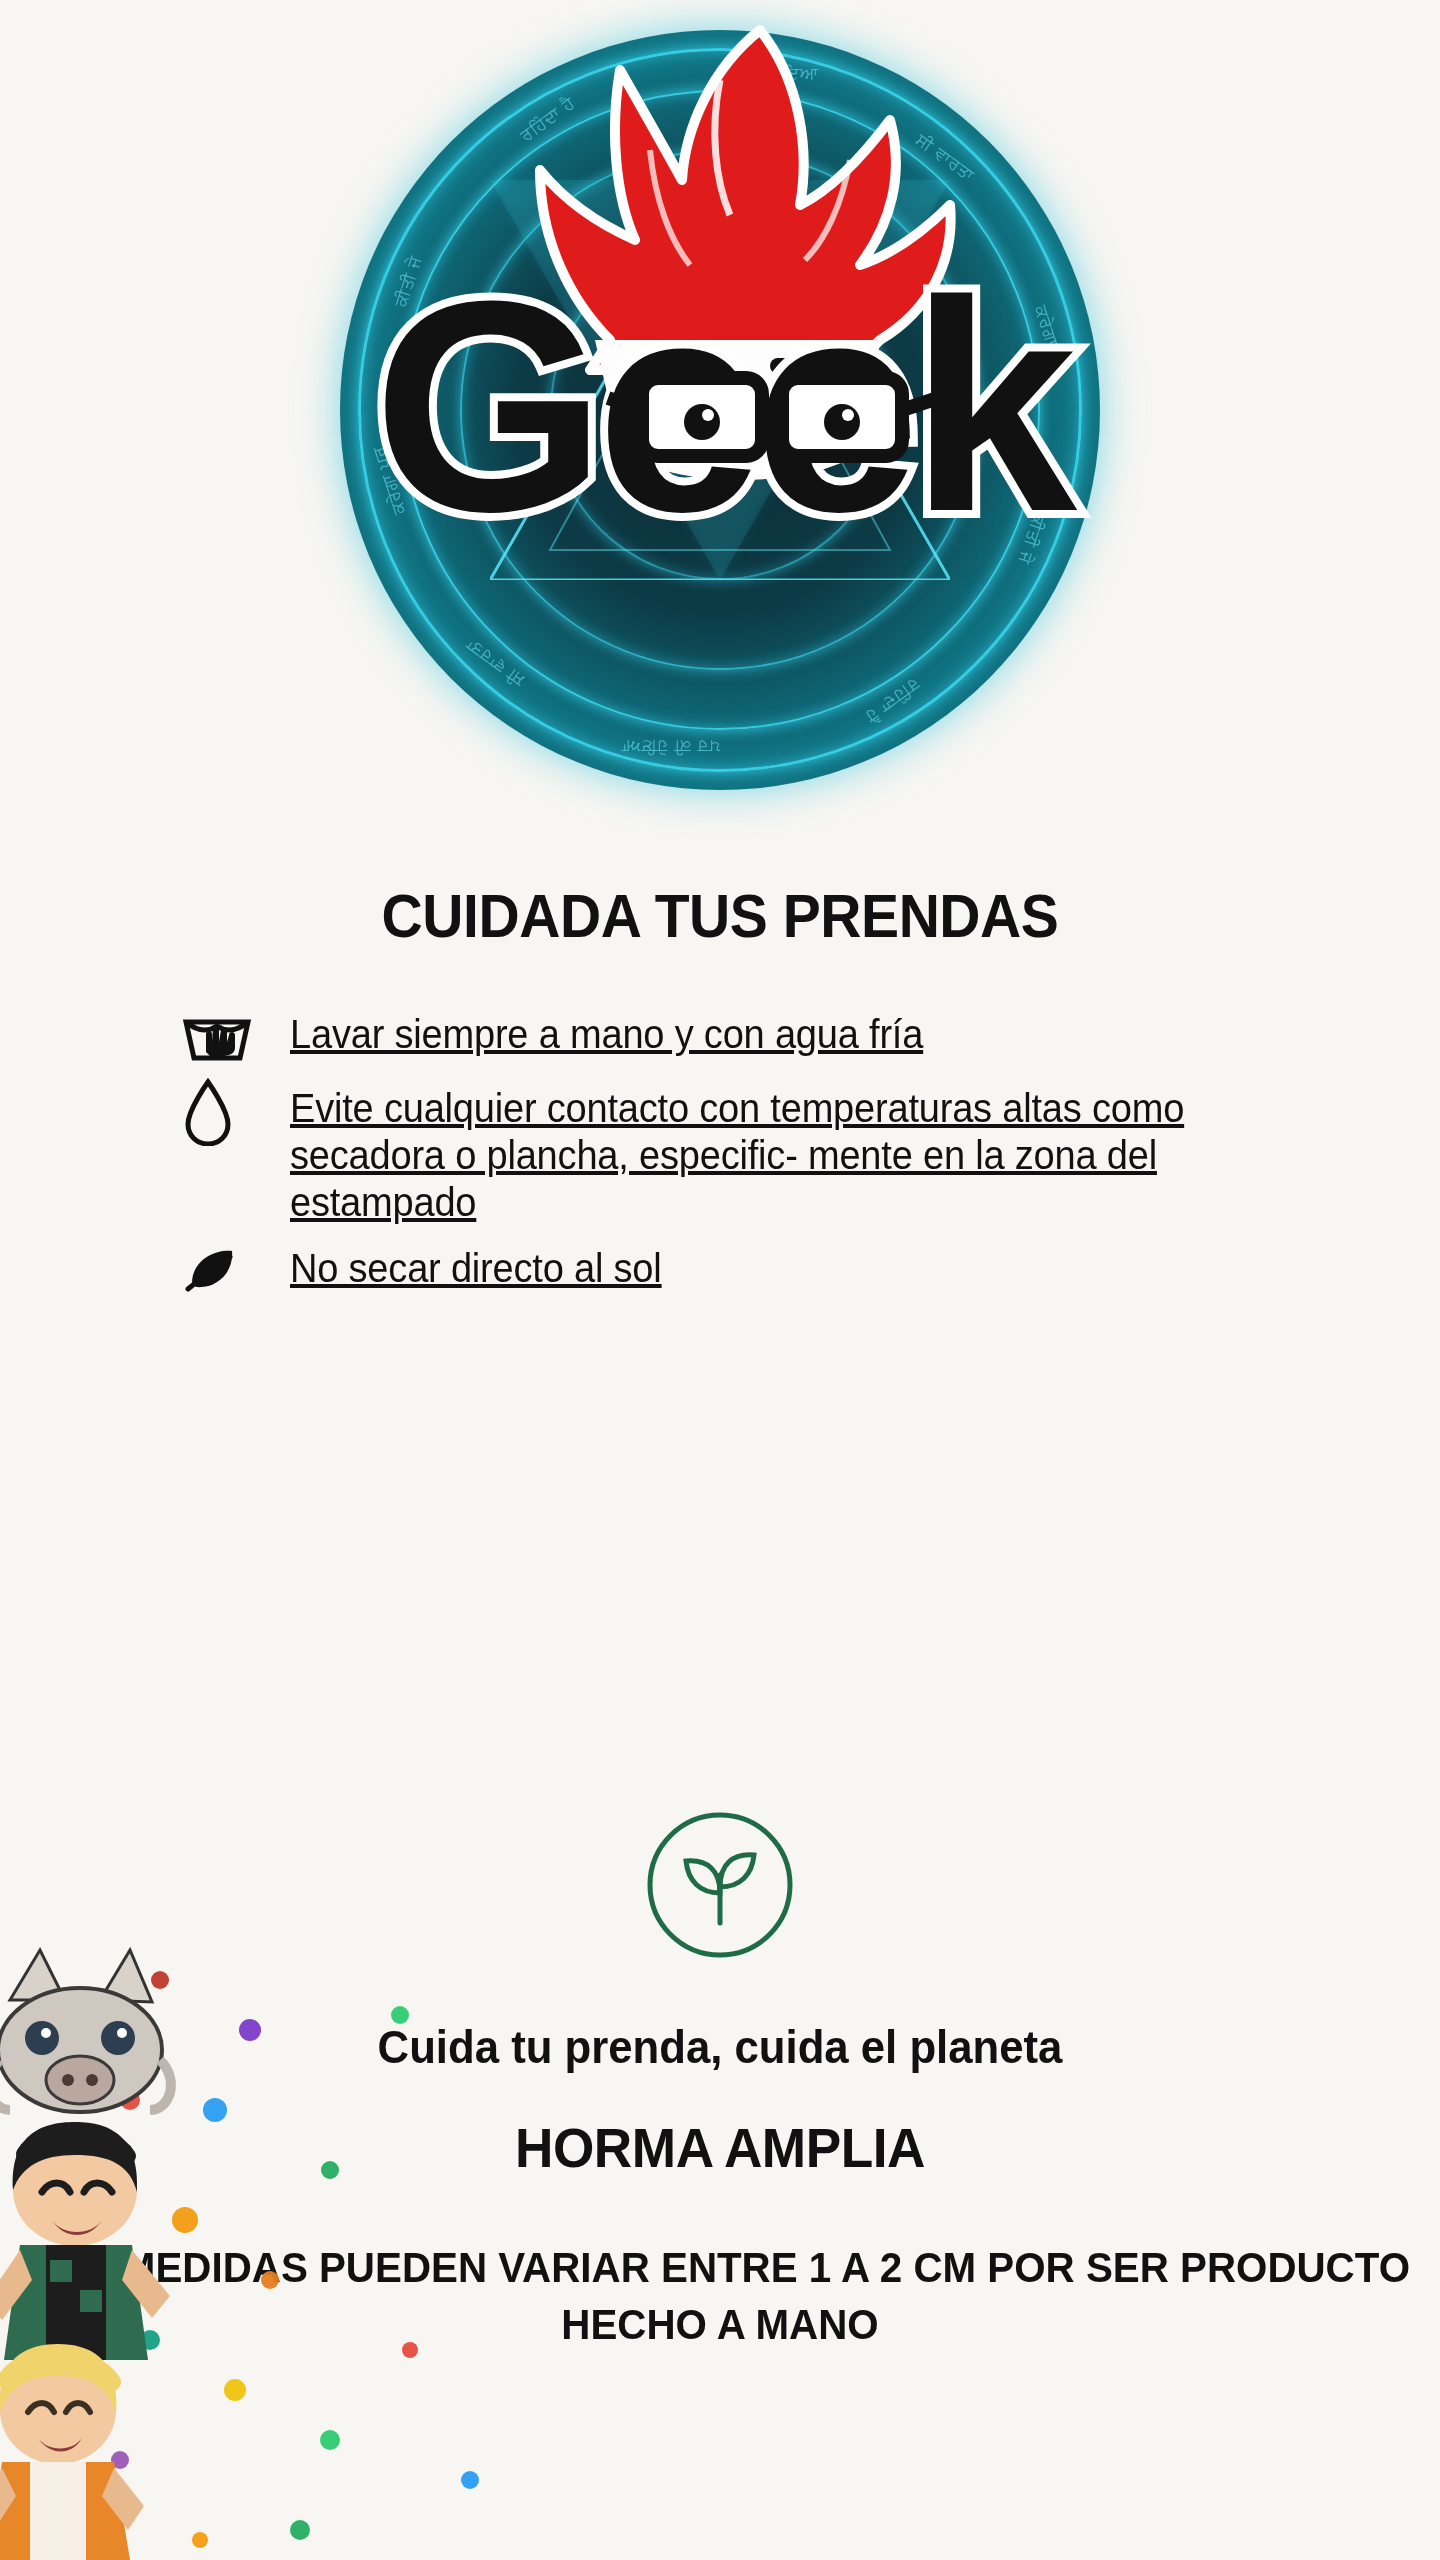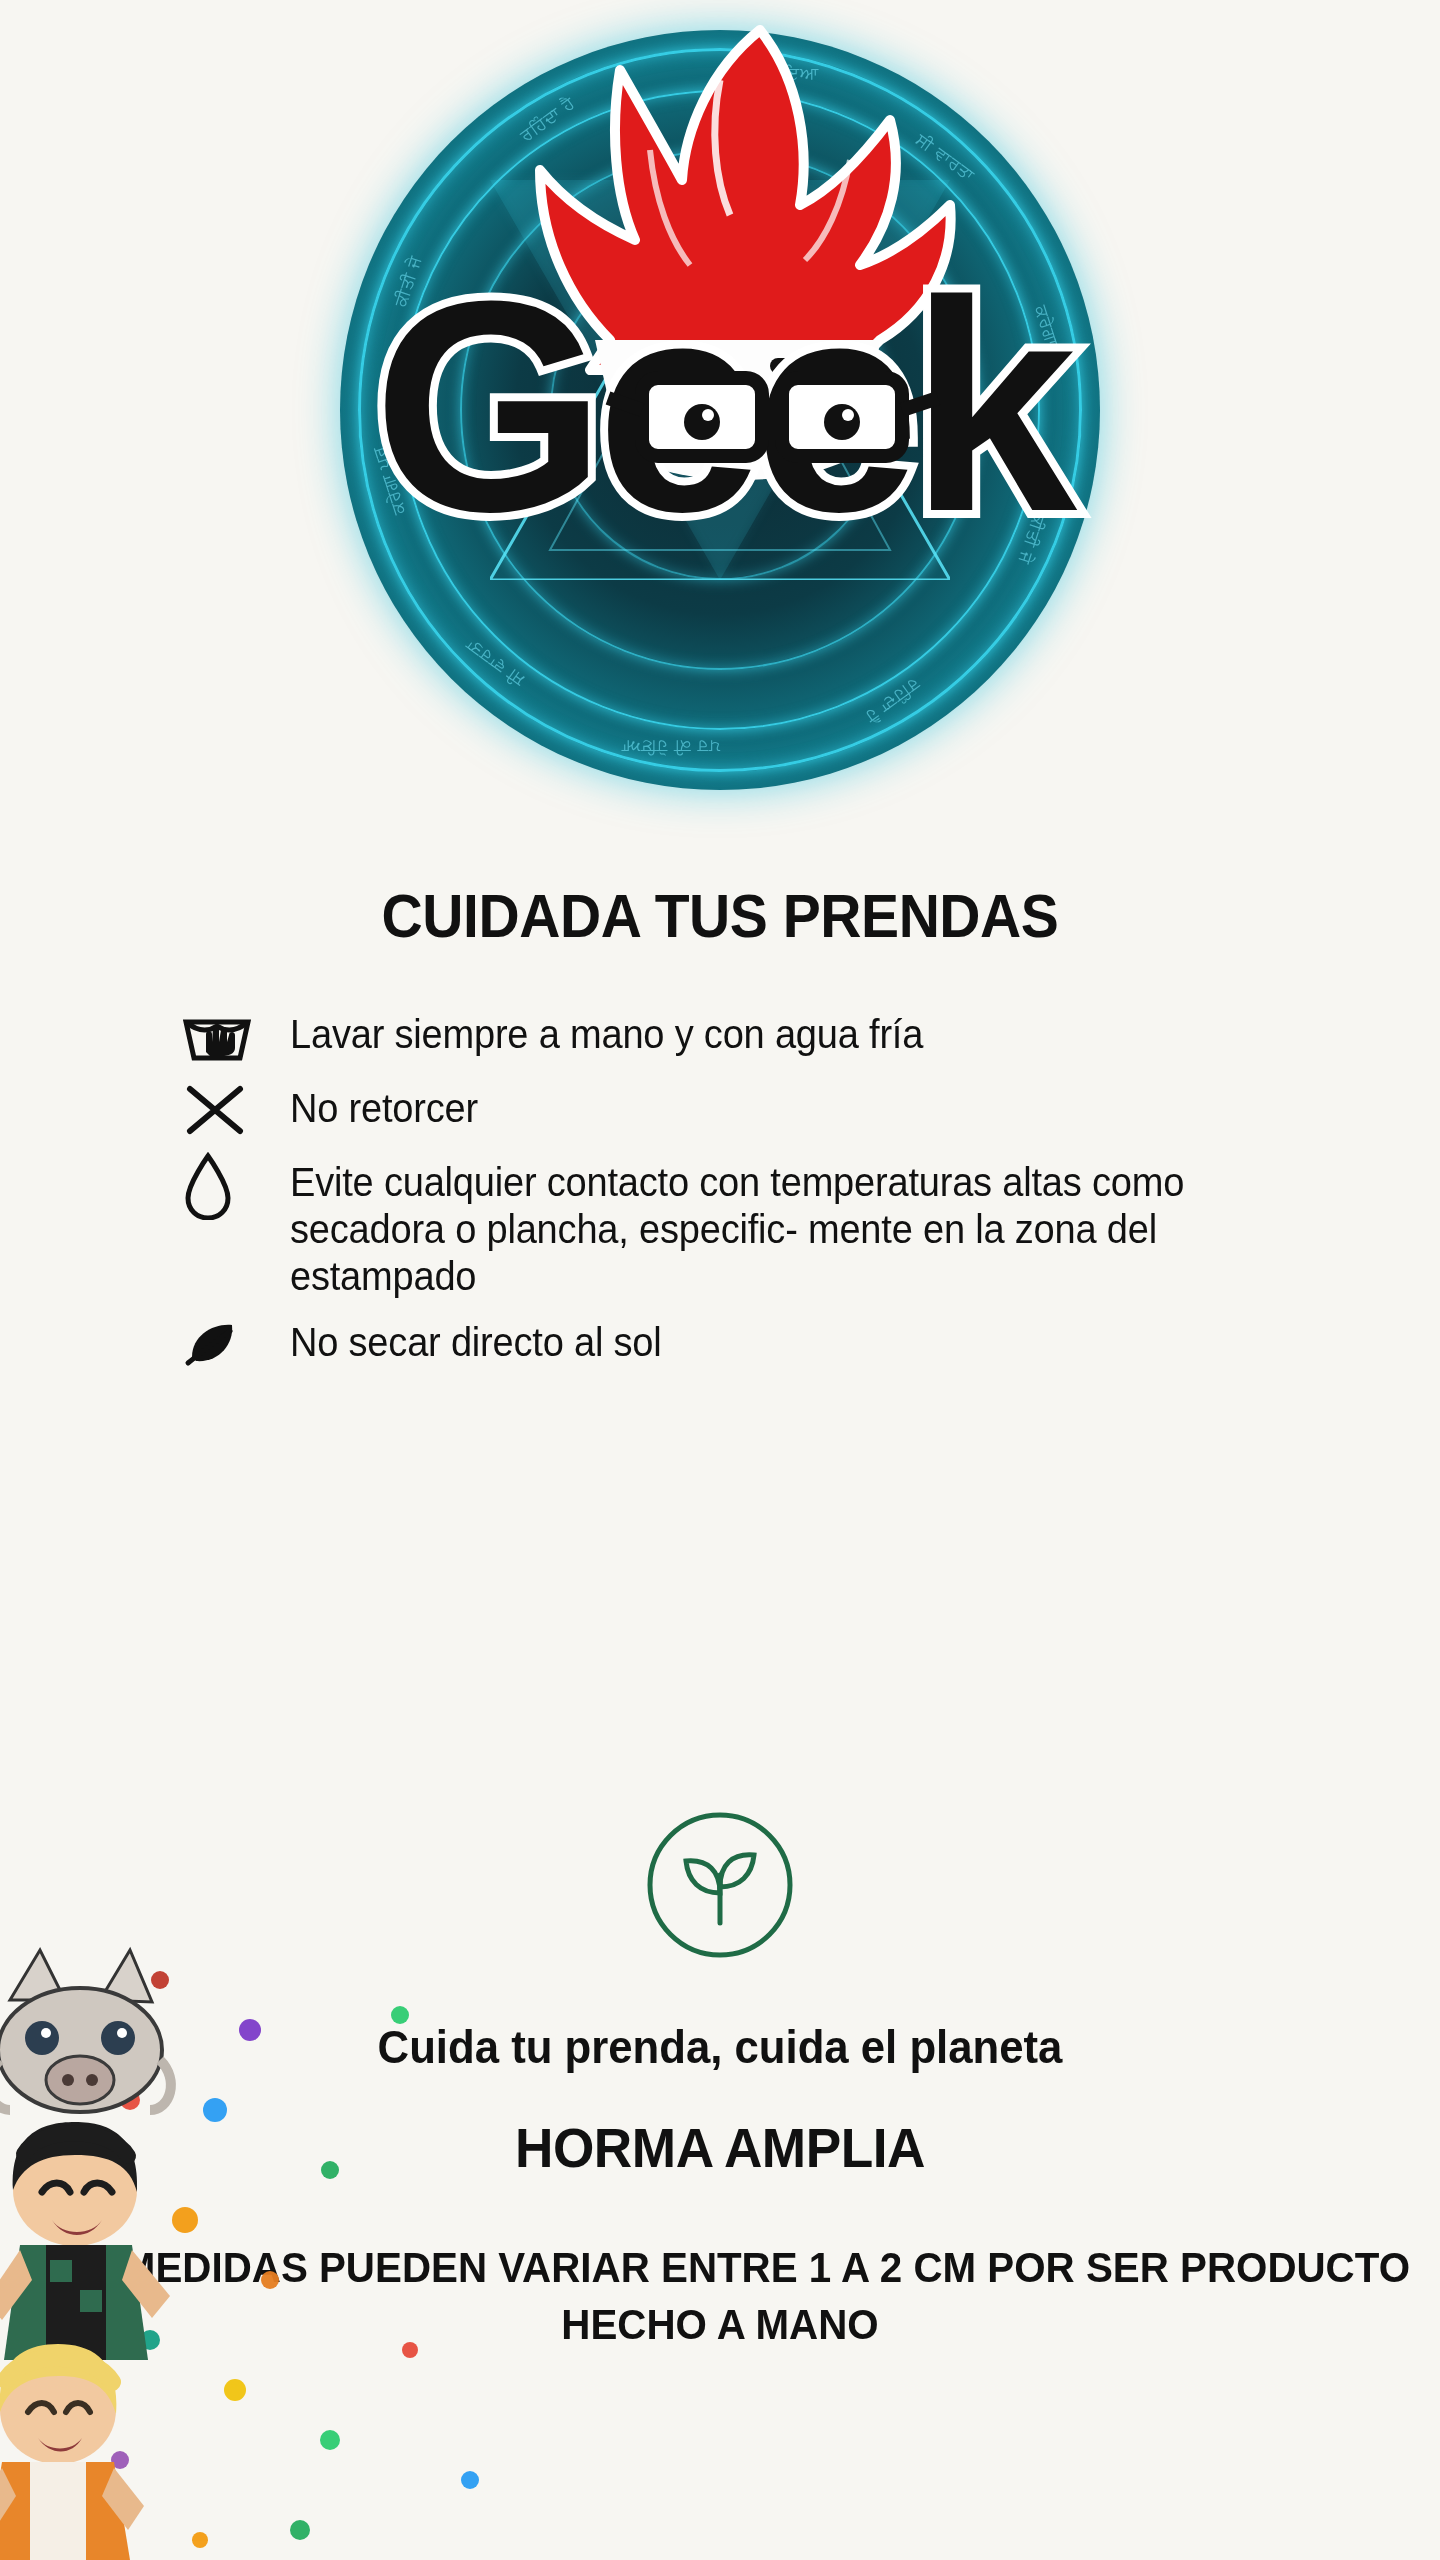--- a/index.html
+++ b/index.html
@@ -112,20 +112,21 @@
   .care-list {
     position: absolute;
     top: 1005px;
     left: 180px;
     width: 1120px;
   }
   .care-item {
     display: flex;
     align-items: flex-start;
     margin-bottom: 12px;
+    text-decoration: underline;
   }
   .care-icon {
     width: 110px;
     min-width: 110px;
     height: 62px;
     display: flex;
     align-items: center;
     justify-content: flex-start;
   }
   .care-icon svg { display: block; }
@@ -272,28 +273,20 @@
       <svg width="74" height="56" viewBox="0 0 74 56">
         <path d="M6 14 L68 14 L60 50 L14 50 Z" fill="none" stroke="#111" stroke-width="5"></path>
         <path d="M6 14 C 18 24, 28 24, 37 18 C 46 24, 56 24, 68 14" fill="none" stroke="#111" stroke-width="5"></path>
         <path d="M26 44 L26 26 C26 22 32 22 32 26 L32 34 L33 20 C33 16 39 16 39 20 L39 34 L41 22 C41 18 47 18 47 22 L47 34 L49 27 C49 23 55 23 55 27 L55 40 C55 46 48 48 42 48 L30 48 Z" fill="#111"></path>
       </svg>
     </div>
     <div class="care-text">Lavar siempre a mano y con agua fría</div>
   </div>
 
 
-  <div class="care-item">
-    <div class="care-icon">
-      <svg width="70" height="62" viewBox="0 0 70 62">
-        <path d="M10 10 L60 52 M60 10 L10 52" stroke="#111" stroke-width="6" fill="none" stroke-linecap="round"></path>
-      </svg>
-    </div>
-    <div class="care-text">No retorcer</div>
-  </div>
 
 
   <div class="care-item">
     <div class="care-icon">
       <svg width="56" height="72" viewBox="0 0 56 72">
         <path d="M28 8 C 28 8, 48 36, 48 50 C 48 62, 39 70, 28 70 C 17 70, 8 62, 8 50 C 8 36, 28 8, 28 8 Z" fill="none" stroke="#111" stroke-width="5"></path>
       </svg>
     </div>
     <div class="care-text">Evite cualquier contacto con temperaturas altas como secadora o plancha, especific- mente en la zona del estampado</div>
   </div>

